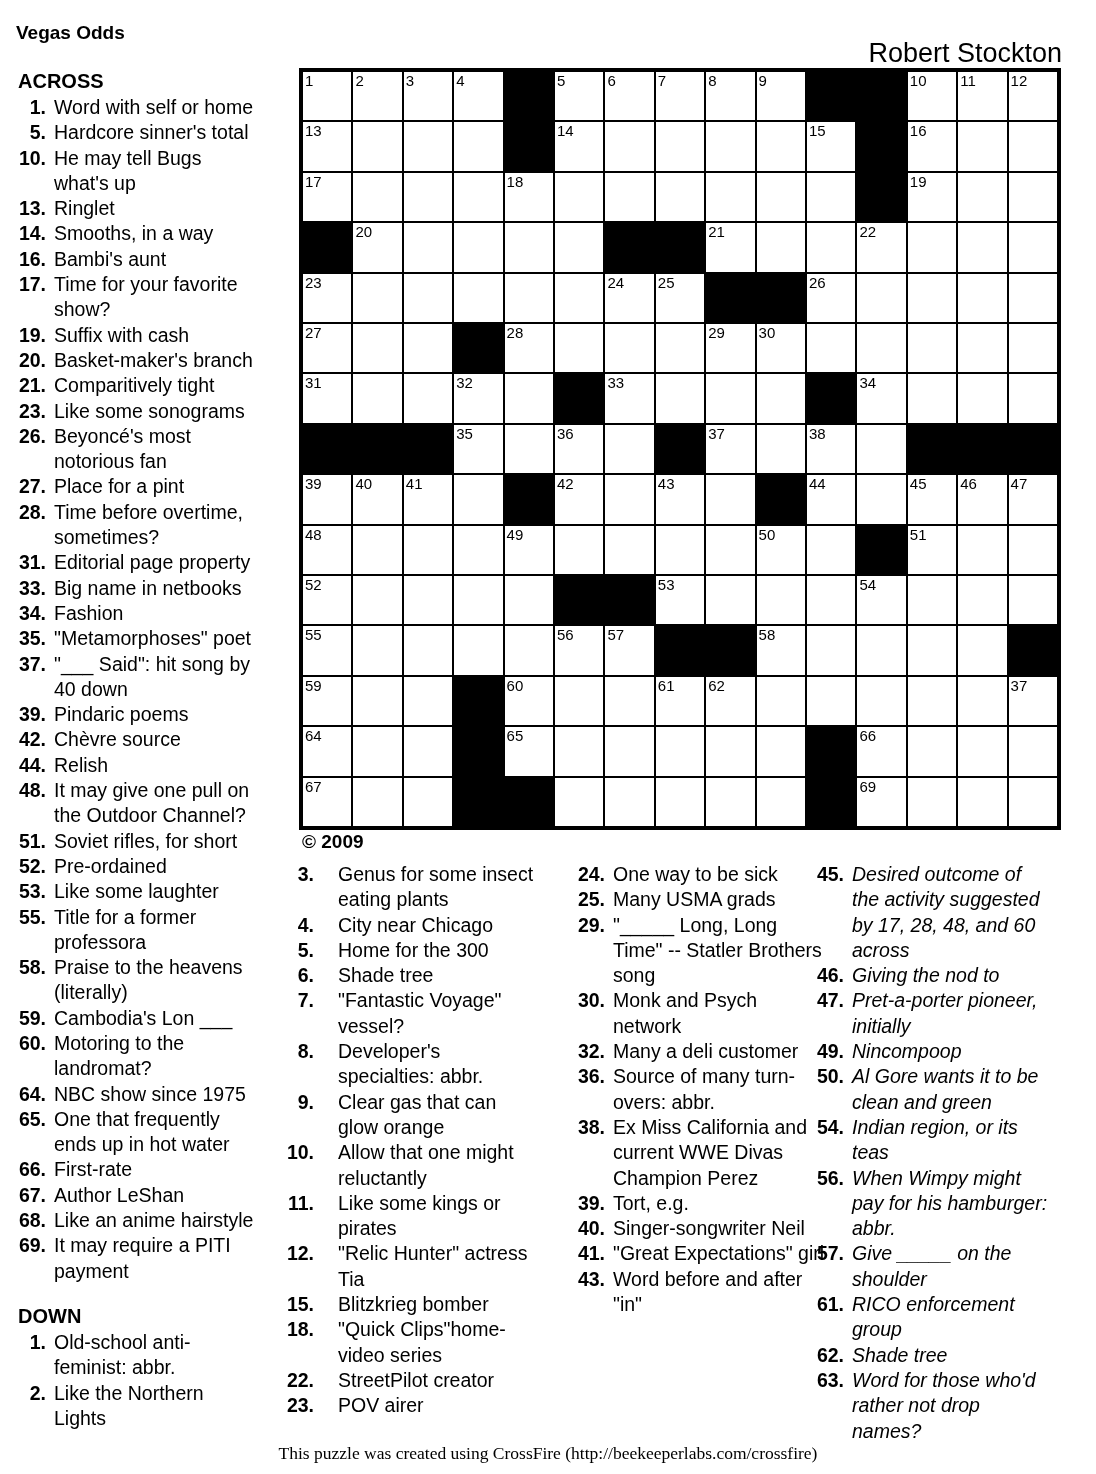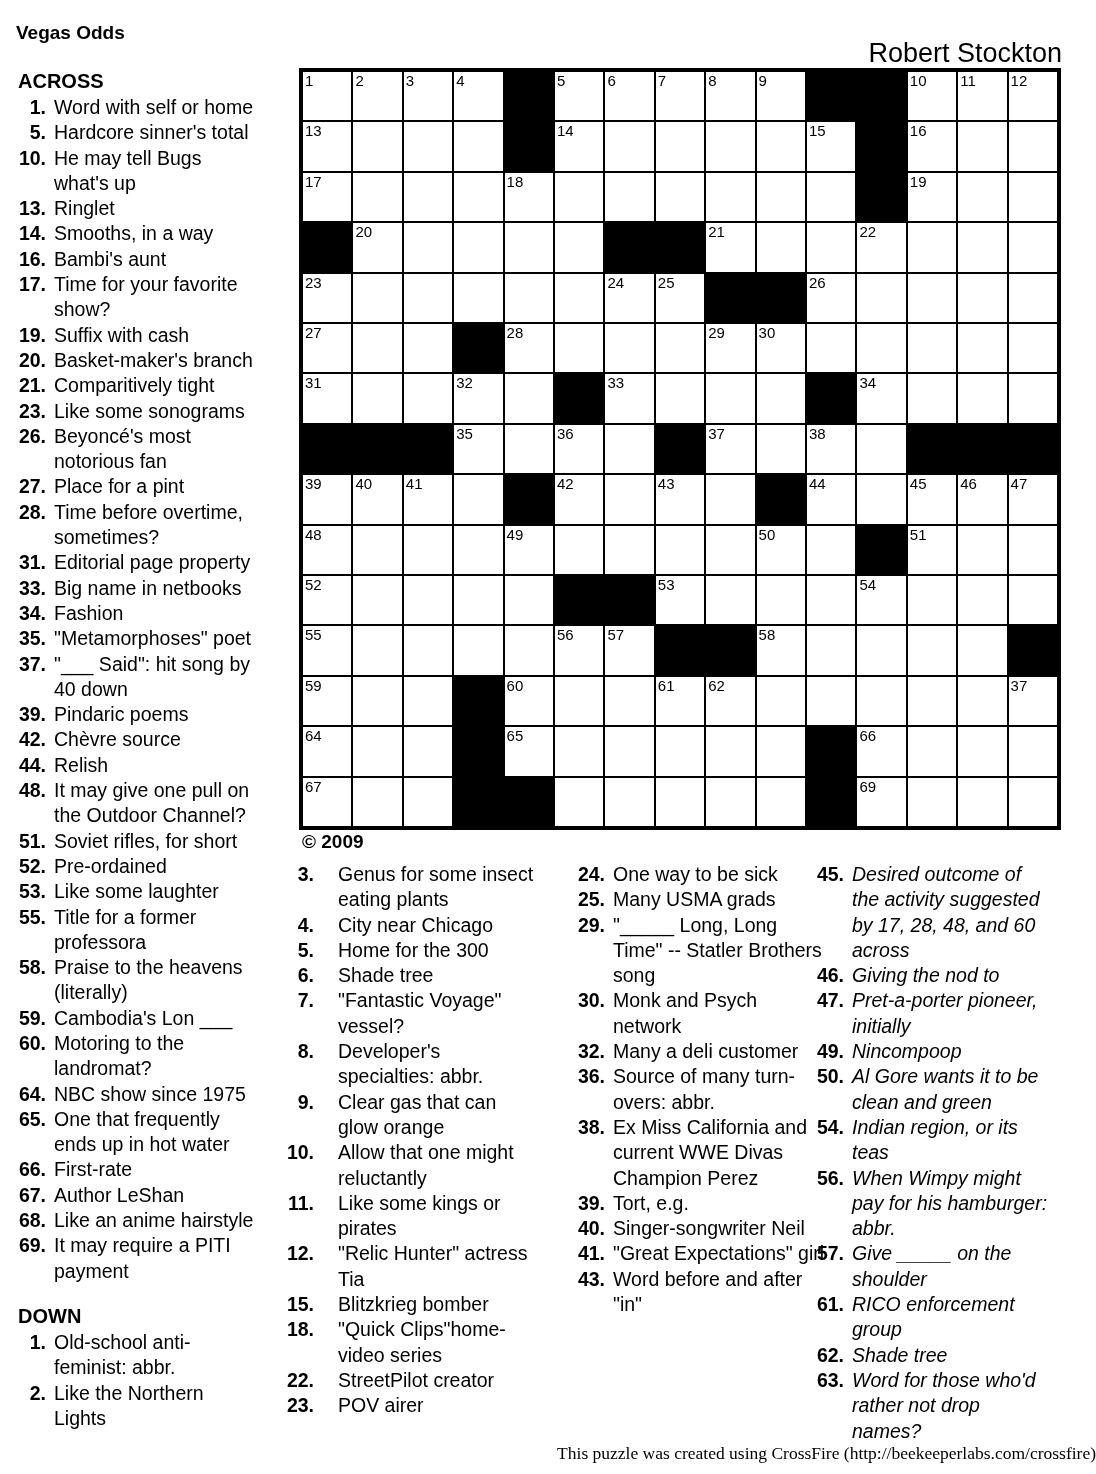--- a/index.html
+++ b/index.html
@@ -40,21 +40,21 @@
     box-sizing:border-box;border:3px solid #000;background:#fff;
     display:grid;grid-template-columns:repeat(15,1fr);grid-template-rows:repeat(15,1fr);
   }
   .cell{border:1px solid #000;position:relative;background:#fff;box-sizing:border-box;}
   .cell.black{background:#000;}
   .cnum{position:absolute;top:0px;left:2px;font-size:15px;line-height:17px;}
 
   .grid-copyright{position:absolute;left:302px;top:831px;font-size:19px;font-weight:bold;}
 
   .page-footer{
-    position:absolute;left:0;right:0;top:1443px;text-align:right;
+    position:absolute;left:0;right:0;top:1443px;text-align:center;
     font-family:"Liberation Serif", serif;font-size:17.5px;
   }
 </style>
 </head>
 <body>
 
 <div class="page-title">Vegas Odds</div>
 <div class="page-author">Robert Stockton</div>
 
 <div id="left-col" class="clue-col">

